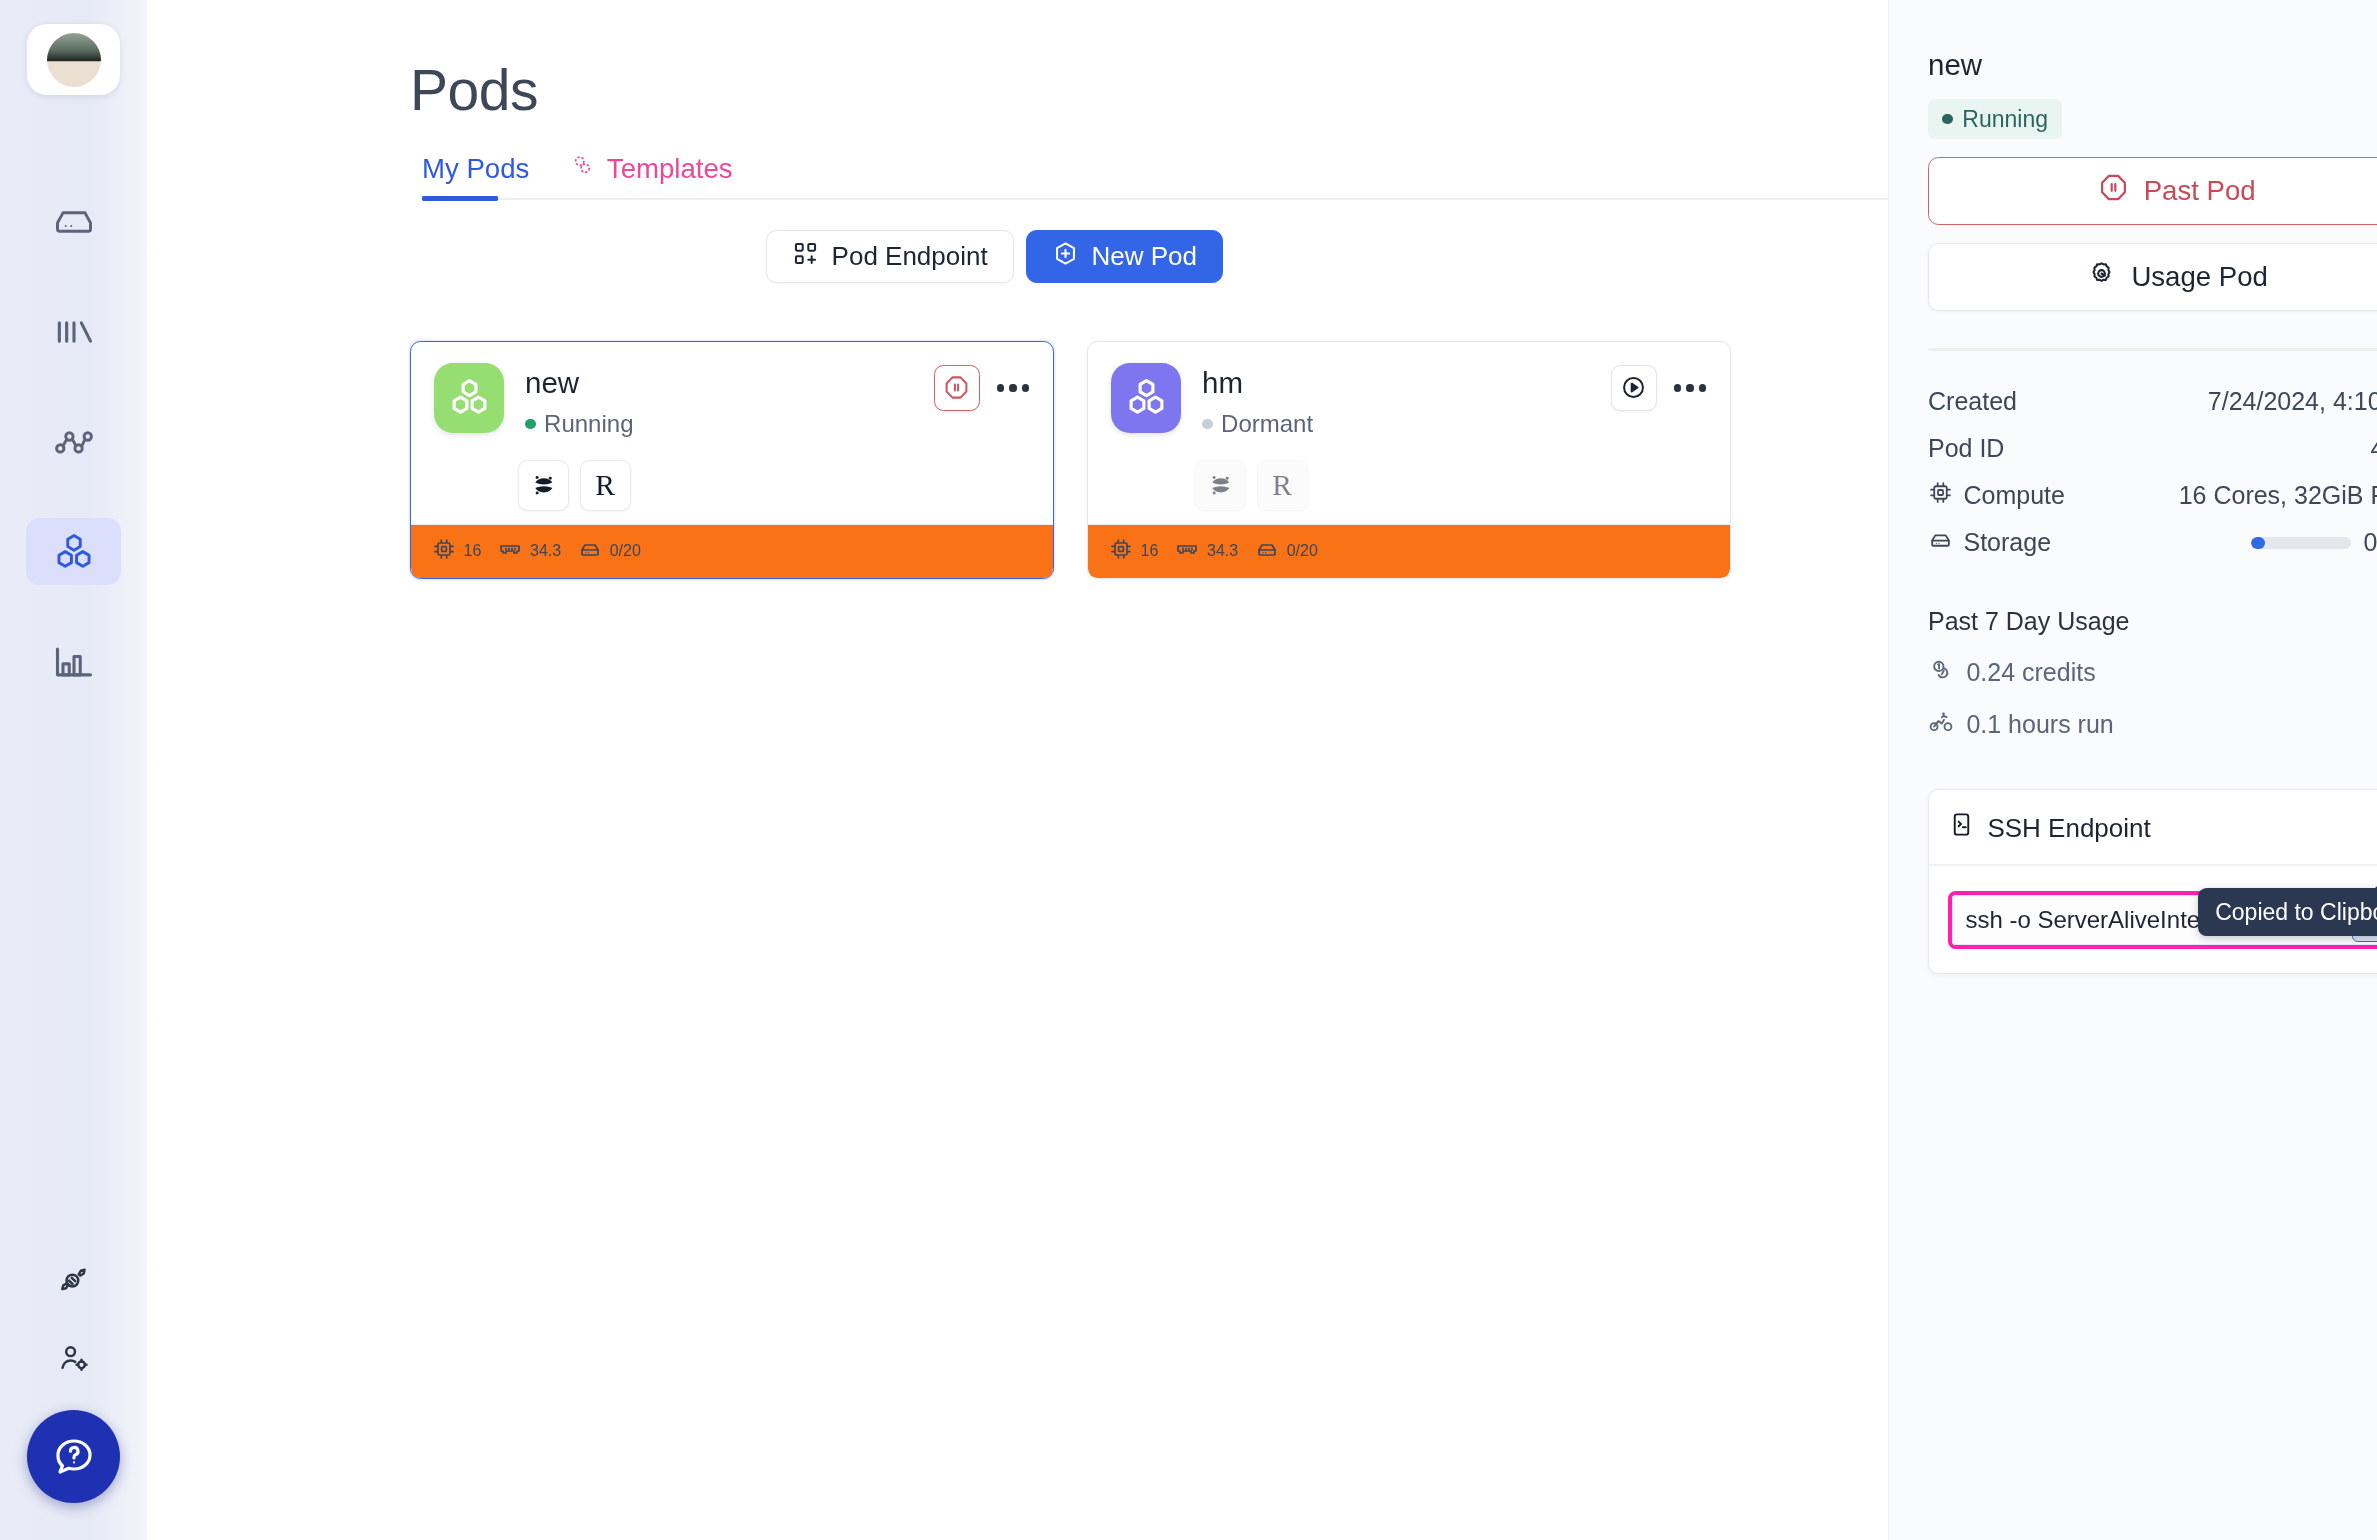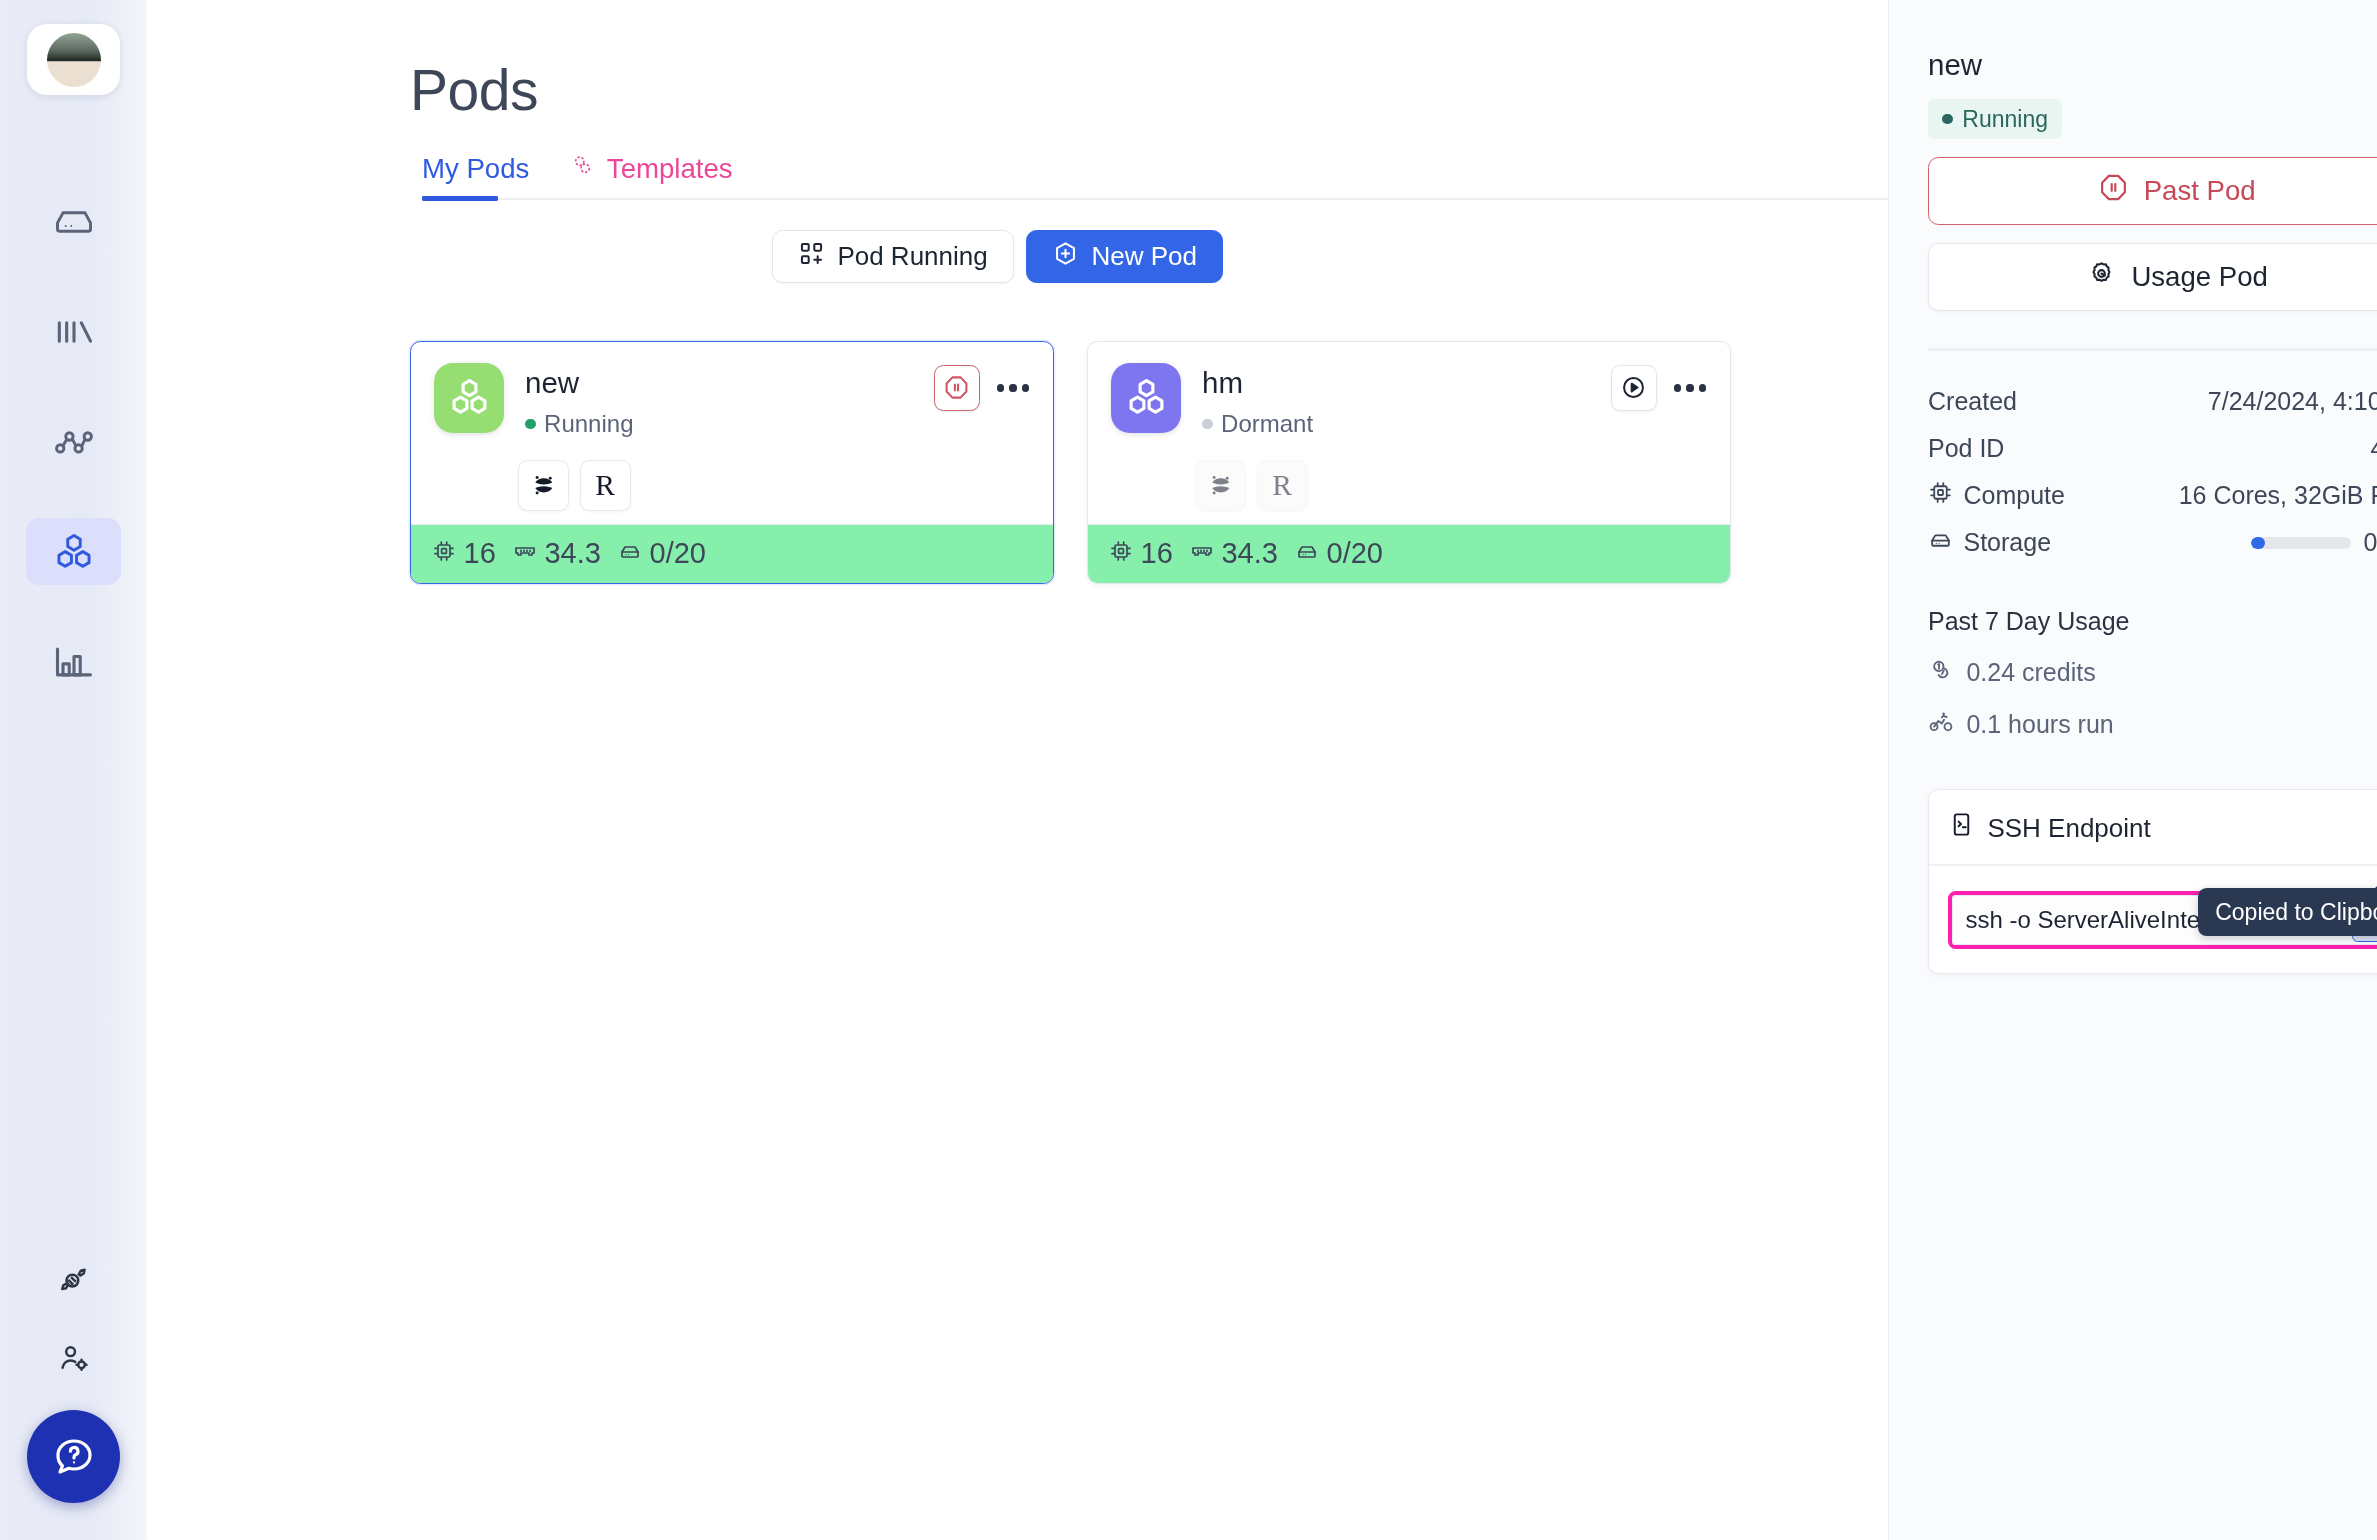--- a/index.html
+++ b/index.html
@@ -112,23 +112,23 @@
   .launchers { position: absolute; left: 107px; top: 118px; display: flex; gap: 10.5px; }
   .launch-btn {
     width: 51px; height: 51px; border-radius: 9.5px; background: #fff;
     border: 1.4px solid #e6e9ef; box-shadow: 0 1px 2.9px rgba(20,30,60,.06);
     display: flex; align-items: center; justify-content: center;
   }
   .launch-btn.disabled { background: #f7f8fa; border-color: #eef0f4; opacity: .55; }
   .launch-btn svg { width: 27.6px; height: 27.6px; color: #151b2b; }
   .launch-btn .rglyph { font-family: "Liberation Serif", serif; font-size: 29.5px; color: #151b2b; line-height: 1; }
   .card-foot {
-    border-top: 1.4px solid #e7eaf0; background: #86efac;
+    border-top: 1.4px solid #e7eaf0; background: #f97316;
     padding: 12.4px 21px; display: flex; align-items: center; gap: 17px;
-    font-size: 29px; color: #3d4758;
+    font-size: 16px; color: #3d4758;
   }
   .stat { display: flex; align-items: center; gap: 7.6px; }
   .stat svg { width: 24px; height: 24px; color: #3d4758; }
 
   
   .rail { width: 1px; flex: 0 0 1px; background: #eceef3; height: 1541px; }
   .panel {
     width: 576px; flex: 0 0 576px; height: 1541px;
     background: #fafbfd; padding: 48px 39px 0 39px; position: relative;
   }
@@ -311,21 +311,21 @@
     <div class="toolbar">
       <div class="btn btn-outline">
         <span>
           <svg viewBox="0 0 24 24" fill="none" stroke="currentColor" stroke-width="1.8" stroke-linecap="round">
             <rect x="3.5" y="3.5" width="6" height="6" rx="1"></rect>
             <rect x="14.5" y="3.5" width="6" height="6" rx="1"></rect>
             <rect x="3.5" y="14.5" width="6" height="6" rx="1"></rect>
             <path d="M17.5 14.5v6M14.5 17.5h6"></path>
           </svg>
         </span>
-        <span>Pod Running</span>
+        <span>Pod Endpoint</span>
       </div>
       <div class="btn btn-primary">
         <span>
           <svg viewBox="0 0 24 24" fill="none" stroke="currentColor" stroke-width="1.8" stroke-linecap="round" stroke-linejoin="round">
             <path d="M12 3l7.5 4.3v9.4L12 21l-7.5-4.3V7.3z"></path>
             <path d="M12 8.7v6.6M8.7 12h6.6"></path>
           </svg>
         </span>
         <span>New Pod</span>
       </div>

